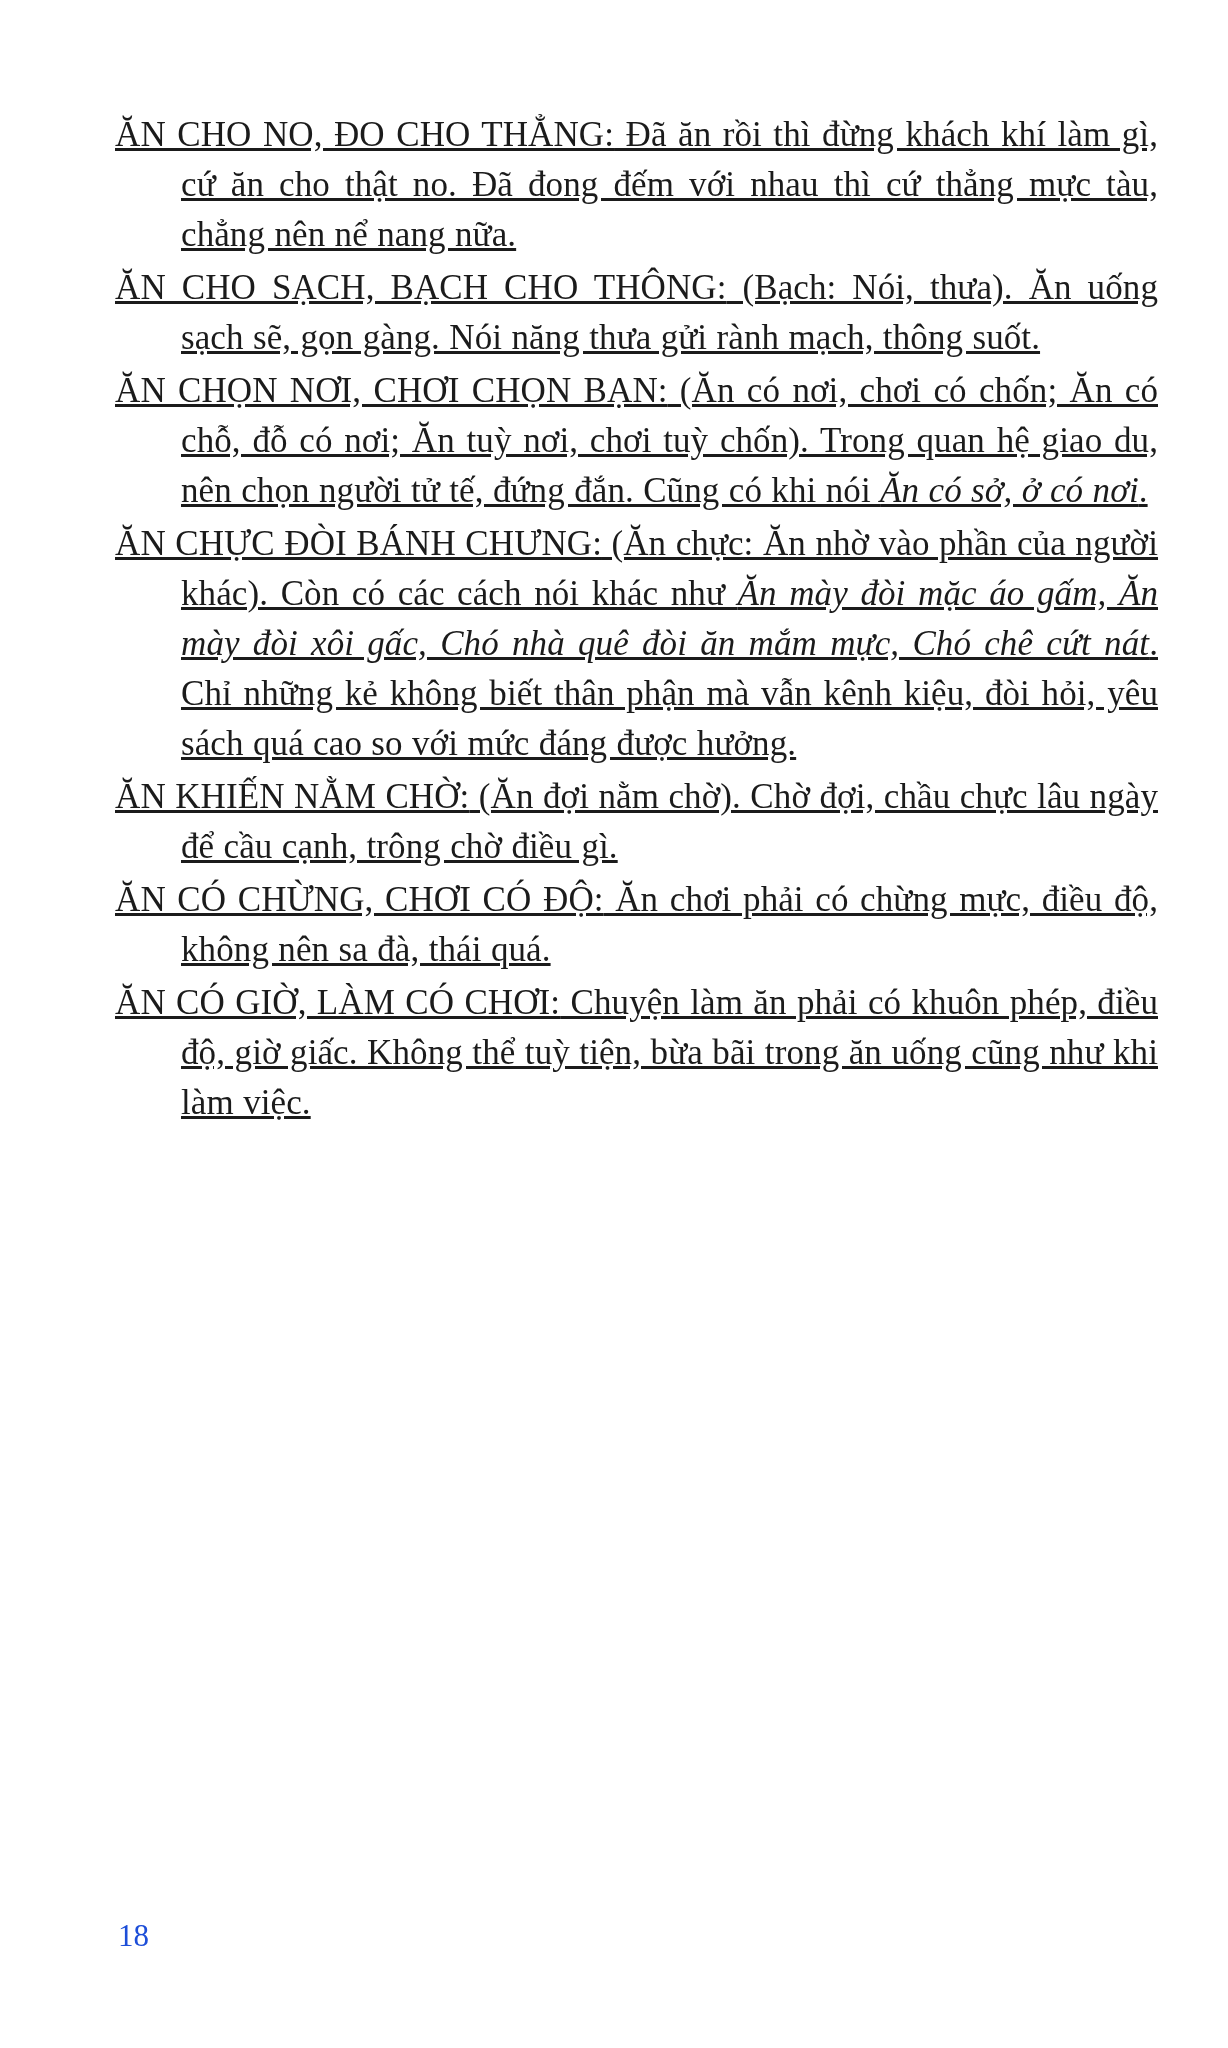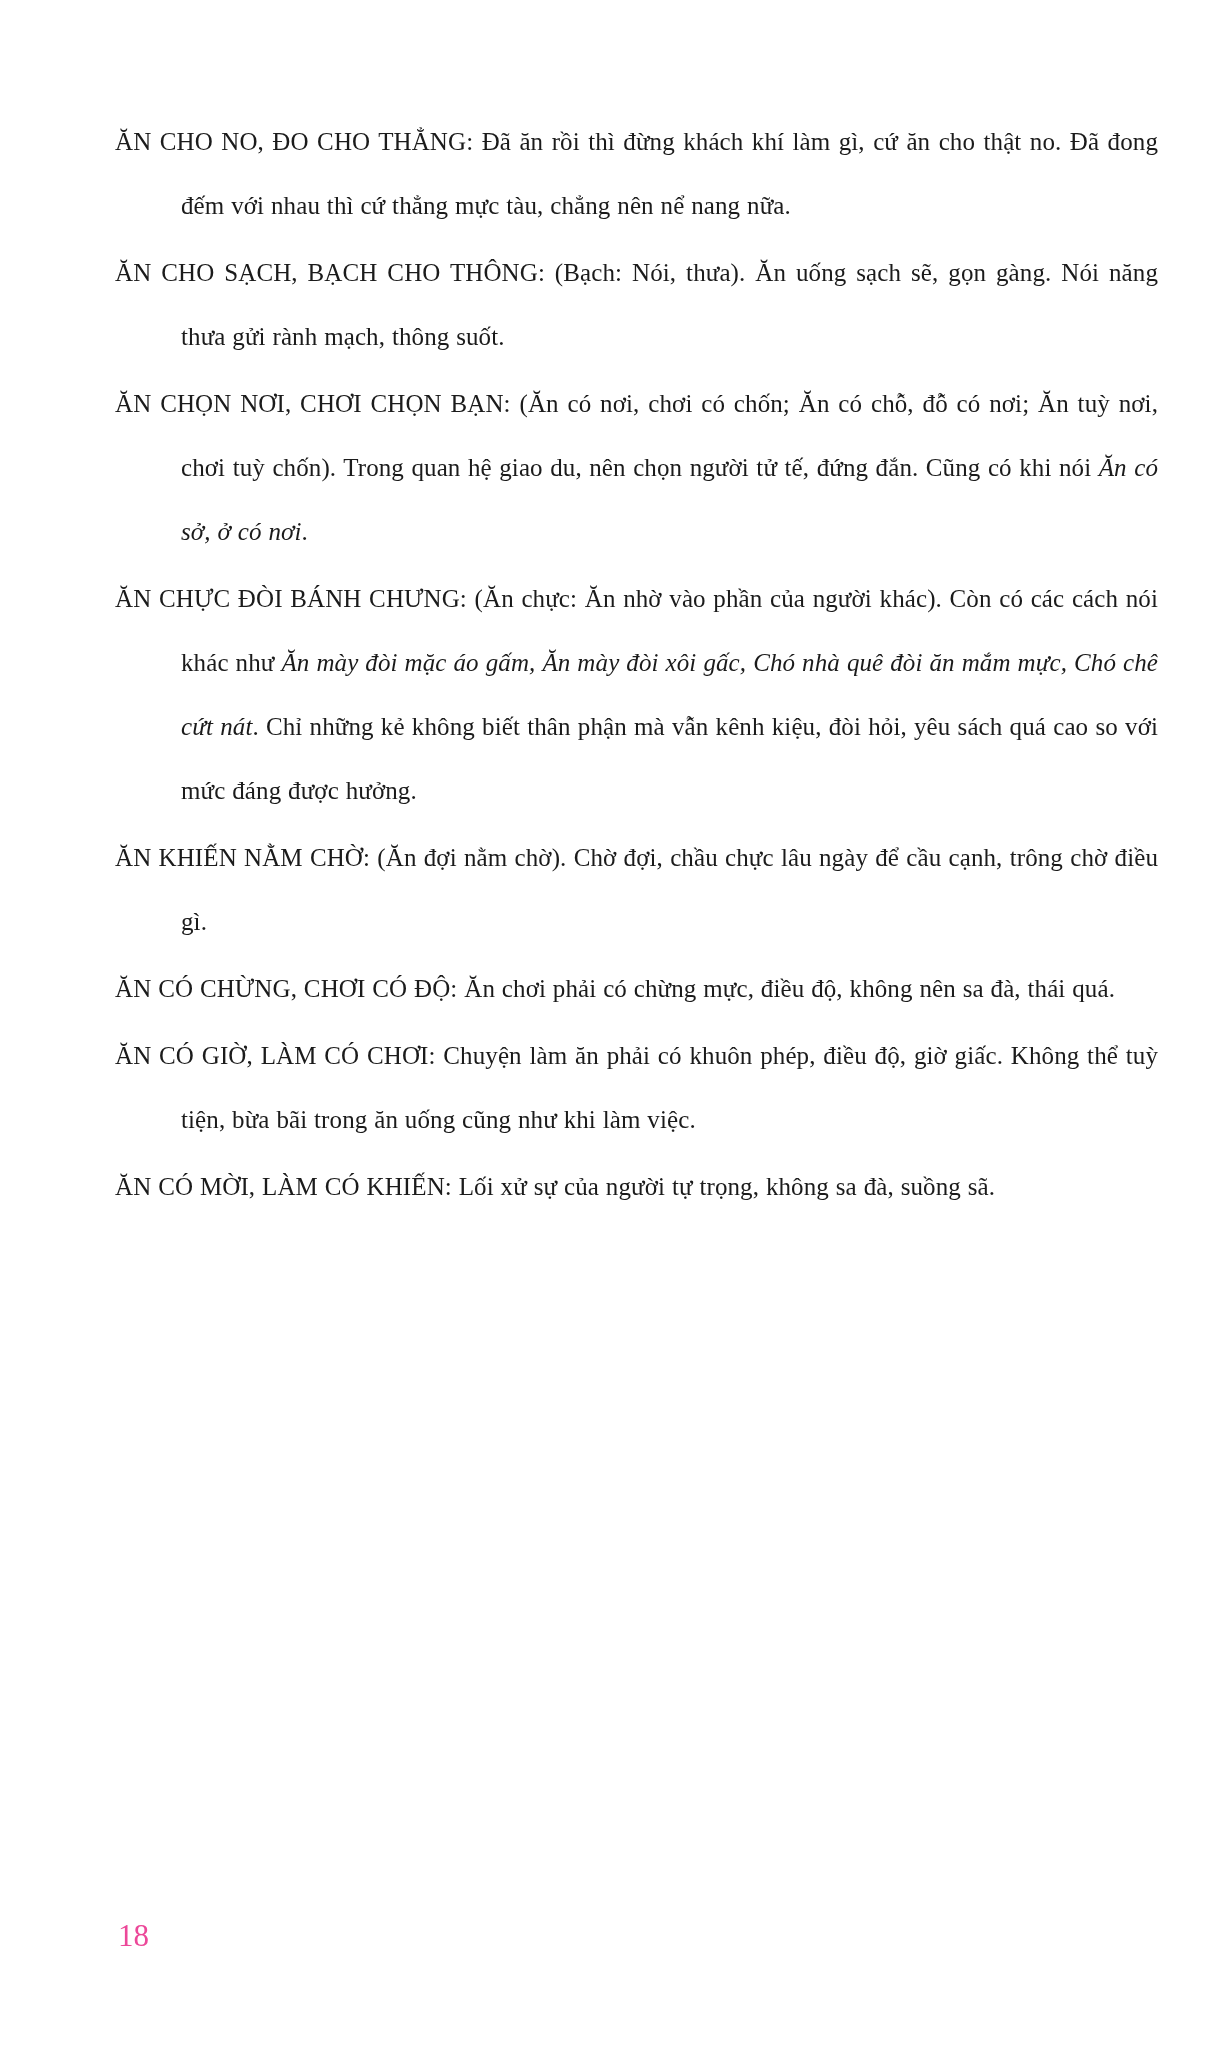--- a/index.html
+++ b/index.html
@@ -18,40 +18,41 @@
     .page {
       position: absolute;
       left: 115px;
       top: 110px;
       width: 1043px;
     }
     .entry {
       margin: 0 0 3px 0;
       padding-left: 66px;
       text-indent: -66px;
-      font-size: 25px;
-      line-height: 64px;
+      font-size: 35px;
+      line-height: 50px;
       text-align: justify;
       letter-spacing: 0.1px;
       word-spacing: 0.5px;
+      text-decoration: underline;
     }
     .entry .term {
       font-weight: normal;
     }
     .entry .it {
       font-style: italic;
     }
     .page-number {
       position: absolute;
       left: 118px;
       top: 1916px;
       font-size: 31px;
       line-height: 40px;
       font-family: "Liberation Serif", "DejaVu Serif", serif;
-      color: #ec4899;
+      color: #1d4ed8;
     }
   </style>
 </head>
 <body>
 
 <div class="page">
 
   <p class="entry"><span class="term">ĂN CHO NO, ĐO CHO THẲNG:</span><span> Đã ăn rồi thì đừng khách khí làm gì, cứ ăn cho thật no. Đã đong đếm với nhau thì cứ thẳng mực tàu, chẳng nên nể nang nữa.</span></p>
 
   <p class="entry"><span class="term">ĂN CHO SẠCH, BẠCH CHO THÔNG:</span><span> (Bạch: Nói, thưa). Ăn uống sạch sẽ, gọn gàng. Nói năng thưa gửi rành mạch, thông suốt.</span></p>
@@ -63,17 +64,16 @@
 
   <p class="entry"><span class="term">ĂN CHỰC ĐÒI BÁNH CHƯNG:</span><span> (Ăn chực: Ăn nhờ vào phần của người khác). Còn có các cách nói khác như </span><span class="it">Ăn mày đòi mặc áo gấm, Ăn mày đòi xôi gấc, Chó nhà quê đòi ăn mắm mực, Chó chê cứt nát</span><span>. Chỉ những kẻ không biết thân phận mà vẫn kênh kiệu, đòi hỏi, yêu sách quá cao so với mức đáng được hưởng.</span></p>
 
   <p class="entry"><span class="term">ĂN KHIẾN NẰM CHỜ:</span><span> (Ăn đợi nằm chờ). Chờ đợi, chầu chực lâu ngày để cầu cạnh, trông chờ điều gì.</span></p>
 
 
   <p class="entry"><span class="term">ĂN CÓ CHỪNG, CHƠI CÓ ĐỘ:</span><span> Ăn chơi phải có chừng mực, điều độ, không nên sa đà, thái quá.</span></p>
 
   <p class="entry"><span class="term">ĂN CÓ GIỜ, LÀM CÓ CHƠI:</span><span> Chuyện làm ăn phải có khuôn phép, điều độ, giờ giấc. Không thể tuỳ tiện, bừa bãi trong ăn uống cũng như khi làm việc.</span></p>
 
-  <p class="entry"><span class="term">ĂN CÓ MỜI, LÀM CÓ KHIẾN:</span><span> Lối xử sự của người tự trọng, không sa đà, suồng sã.</span></p>
 
 </div>
 
 <div class="page-number">18</div>
 
 </body></html>

